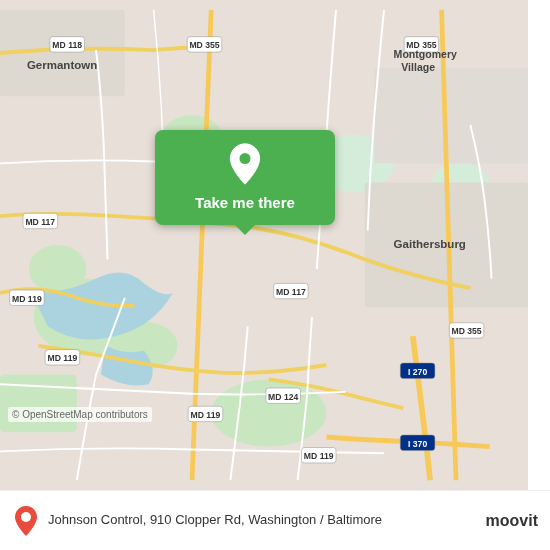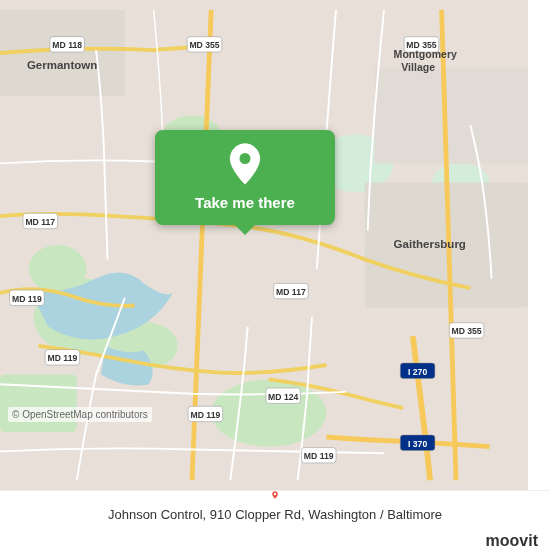--- a/index.html
+++ b/index.html
@@ -67,21 +67,20 @@
 
     #footer {
       width: 550px;
       height: 60px;
       background: white;
       display: flex;
       align-items: center;
       padding: 0 12px;
       border-top: 1px solid #eee;
       gap: 8px;
-      flex-direction: column;
     }
 
     #moovit-logo {
       display: flex;
       align-items: center;
       gap: 4px;
       margin-left: auto;
     }
 
     #moovit-text {

